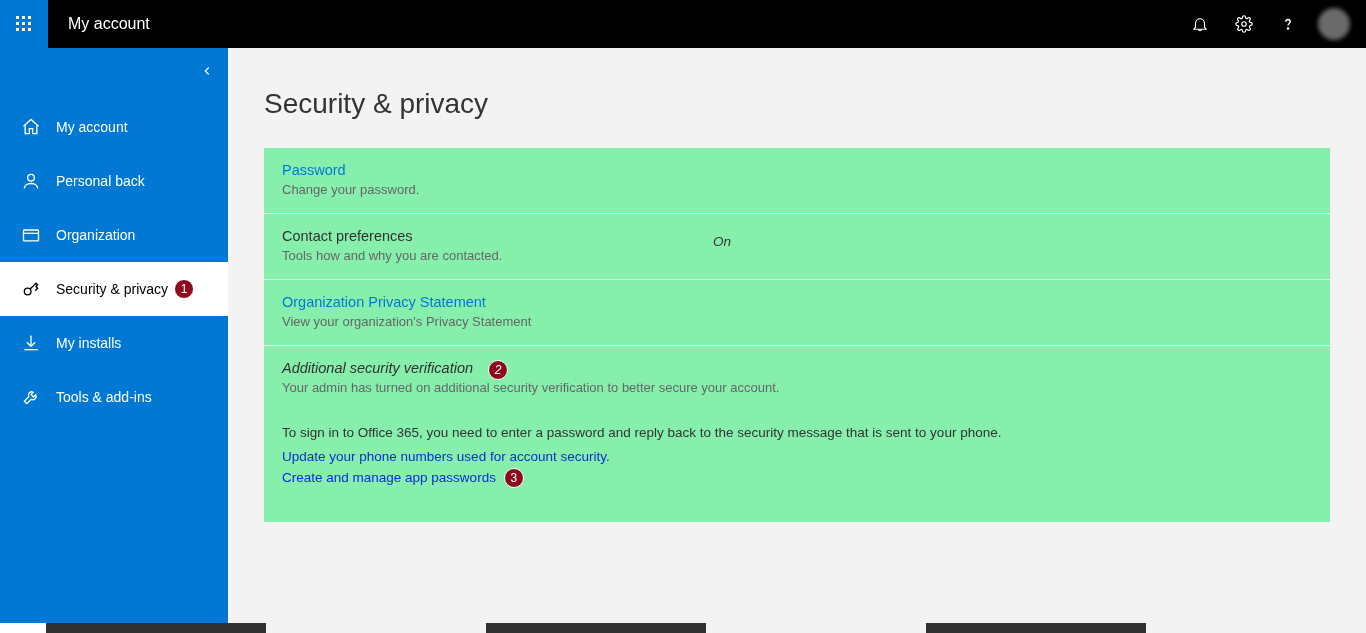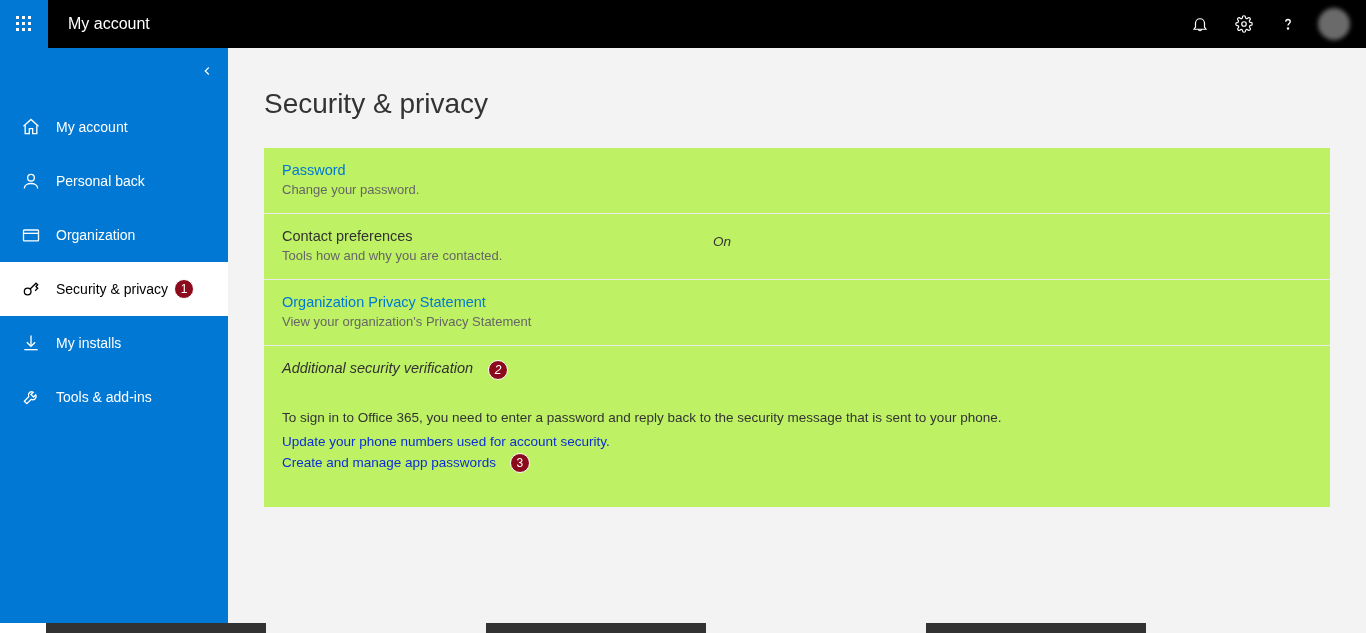--- a/index.html
+++ b/index.html
@@ -16,21 +16,21 @@
 .sidebar { width: 228px; background: #0078d4; color: #fff; position: relative; }
 .collapse-btn { position: absolute; top: 16px; right: 14px; cursor: pointer; }
 .nav { padding-top: 52px; }
 .nav-item { display: flex; align-items: center; height: 54px; padding-left: 20px; cursor: pointer; font-size: 14px; position: relative; }
 .nav-item .icon { width: 22px; height: 22px; margin-right: 14px; display: flex; align-items: center; justify-content: center; }
 .nav-item.outside { background: #fff; color: #000; }
 .nav-item.outside svg { stroke: #000; }
 
 .main { flex: 1; padding: 40px 36px 0 36px; overflow: auto; }
 .page-title { font-size: 28px; font-weight: 300; color: #333; margin-bottom: 28px; }
-.panel { background: #bef264; border-radius: 0; }
+.panel { background: #86efac; border-radius: 0; }
 .row { padding: 14px 18px 16px 18px; border-bottom: 1px solid #eaeaea; position: relative; }
 .row:last-child { border-bottom: none; padding-bottom: 30px; }
 .row-title { font-size: 14.5px; color: #323130; margin-bottom: 4px; }
 .row-title.link { color: #0078d4; cursor: pointer; }
 .row-sub { font-size: 13px; color: #666; }
 .row-value { position: absolute; left: 449px; top: 20px; font-size: 13.5px; color: #333; font-style: italic; }
 .section-body { padding: 0 18px; font-size: 13.5px; color: #333; line-height: 1.5; }
 .section-body p { margin: 12px 0 4px 0; }
 .inline-link { color: #0b2ed6; cursor: pointer; text-decoration: none; }
 
@@ -167,25 +167,26 @@
       </div>
       <div class="row">
         <div class="row-title link">Organization Privacy Statement</div>
         <div class="row-sub">View your organization's Privacy Statement</div>
       </div>
       <div class="row" style="border-bottom:none;">
         <div style="display:flex;gap:9px;font-style:italic;">
           <span class="row-title">Additional security verification</span>
           <span class="badge">2</span>
         </div>
+        <div class="row-sub">Your admin has turned on additional security verification to better secure your account.</div>
       </div>
       <div class="section-body">
         <p>To sign in to Office 365, you need to enter a password and reply back to the security message that is sent to your phone.</p>
         <a class="inline-link">Update your phone numbers used for account security.</a>
-        <div style="display:flex;align-items:flex-end;gap:8px;padding-bottom:34px;">
+        <div style="display:flex;align-items:flex-end;gap:2px;padding-bottom:34px;">
           <a class="inline-link">Create and manage app passwords</a>
           <span class="badge">3</span>
         </div>
       </div>
     </div>
   </div>
 </div>
 
 <div class="bottom-strip">
   <div class="bs1"></div>

